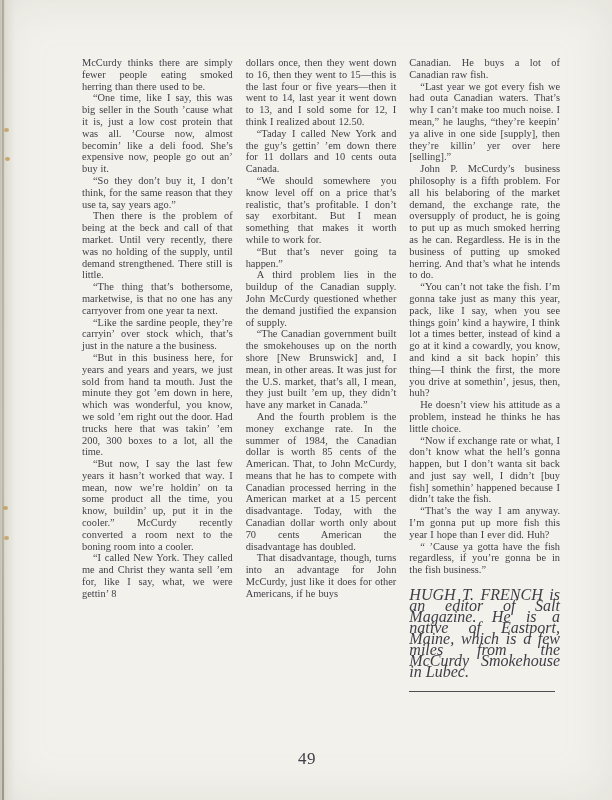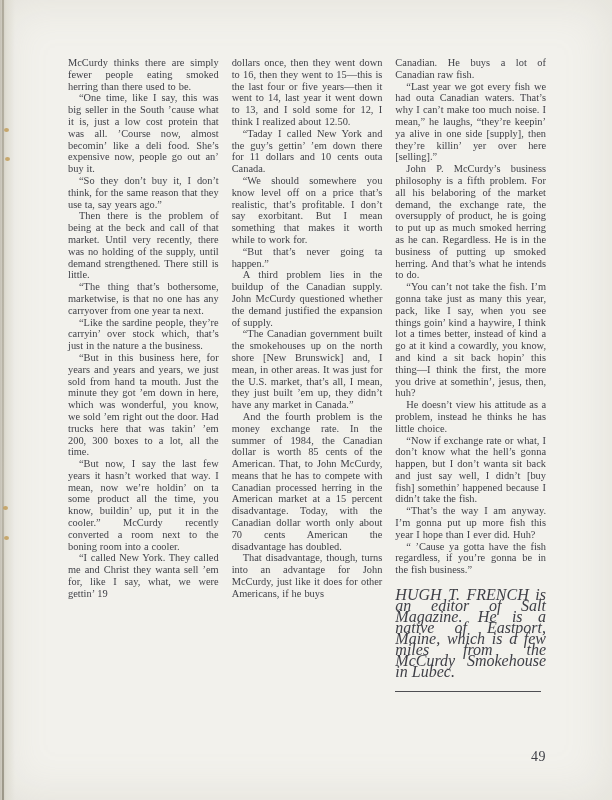--- a/index.html
+++ b/index.html
@@ -24,21 +24,21 @@
     pointer-events:none;
   }
   .spot{position:absolute;width:5px;height:4px;border-radius:50%;
     background:var(--spot,#c09a52);opacity:.8;}
   .spot.s1{left:4px;top:128px;}
   .spot.s2{left:5px;top:157px;}
   .spot.s3{left:3px;top:506px;}
   .spot.s4{left:4px;top:536px;}
 
   #columns{
-    position:absolute;left:68px;top:57px;width:478px;
+    position:absolute;left:82px;top:57px;width:478px;
     display:flex;gap:13px;
   }
   .col{flex:1 1 0;min-width:0;}
   .para{
     margin:0;
     font-size:10.4px;line-height:11.8px;
     text-align:justify;text-indent:11px;
     hyphens:auto;-webkit-hyphens:auto;
     word-spacing:.4px;
   }
@@ -49,21 +49,21 @@
     font-style:italic;text-align:justify;text-indent:0;
     hyphens:auto;
   }
   .rule{
     margin:14px 0 0 0;border:0;
     border-top:1.4px solid var(--rule,#4e4e52);
     width:97%;
   }
   #page-number{
     position:absolute;top:749px;left:68px;width:478px;
-    text-align:right;font-size:14px;letter-spacing:.5px;
+    text-align:center;font-size:17px;letter-spacing:.5px;
     color:var(--ink,#3e3f46);
   }
 </style>
 </head>
 <body>
 
 <div id="page" style="--paper: #f2f1ec; --ink: #3e3f46; --spot: #c09a52; --rule: #4e4e52;">
   <div class="edge"></div>
   <div class="edge-line"></div>
   <div class="spot s1"></div>
@@ -74,21 +74,21 @@
   <div id="columns">
       <div class="col">
         <p class="para no-indent">McCurdy thinks there are simply fewer people eating smoked herring than there used to be.</p>
         <p class="para">“One time, like I say, this was big seller in the South ’cause what it is, just a low cost protein that was all. ’Course now, almost becomin’ like a deli food. She’s expensive now, people go out an’ buy it.</p>
         <p class="para">“So they don’t buy it, I don’t think, for the same reason that they use ta, say years ago.”</p>
         <p class="para">Then there is the problem of being at the beck and call of that market. Until very recently, there was no holding of the supply, until demand strengthened. There still is little.</p>
         <p class="para">“The thing that’s bothersome, marketwise, is that no one has any carryover from one year ta next.</p>
         <p class="para">“Like the sardine people, they’re carryin’ over stock which, that’s just in the nature a the business.</p>
         <p class="para">“But in this business here, for years and years and years, we just sold from hand ta mouth. Just the minute they got ’em down in here, which was wonderful, you know, we sold ’em right out the door. Had trucks here that was takin’ ’em 200, 300 boxes to a lot, all the time.</p>
         <p class="para">“But now, I say the last few years it hasn’t worked that way. I mean, now we’re holdin’ on ta some product all the time, you know, buildin’ up, put it in the cooler.” McCurdy recently converted a room next to the boning room into a cooler.</p>
-        <p class="para">“I called New York. They called me and Christ they wanta sell ’em for, like I say, what, we were gettin’ 19</p>
+        <p class="para">“I called New York. They called me and Christ they wanta sell ’em for, like I say, what, we were gettin’ 8</p>
       </div>
       <div class="col">
         <p class="para no-indent">dollars once, then they went down to 16, then they went to 15—this is the last four or five years—then it went to 14, last year it went down to 13, and I sold some for 12, I think I realized about 12.50.</p>
         <p class="para">“Taday I called New York and the guy’s gettin’ ’em down there for 11 dollars and 10 cents outa Canada.</p>
         <p class="para">“We should somewhere you know level off on a price that’s realistic, that’s profitable. I don’t say exorbitant. But I mean something that makes it worth while to work for.</p>
         <p class="para">“But that’s never going ta happen.”</p>
         <p class="para">A third problem lies in the buildup of the Canadian supply. John McCurdy questioned whether the demand justified the expansion of supply.</p>
         <p class="para">“The Canadian government built the smokehouses up on the north shore [New Brunswick] and, I mean, in other areas. It was just for the U.S. market, that’s all, I mean, they just built ’em up, they didn’t have any market in Canada.”</p>
         <p class="para">And the fourth problem is the money exchange rate. In the summer of 1984, the Canadian dollar is worth 85 cents of the American. That, to John McCurdy, means that he has to compete with Canadian processed herring in the American market at a 15 percent disadvantage. Today, with the Canadian dollar worth only about 70 cents American the disadvantage has doubled.</p>
         <p class="para">That disadvantage, though, turns into an advantage for John McCurdy, just like it does for other Americans, if he buys</p>

